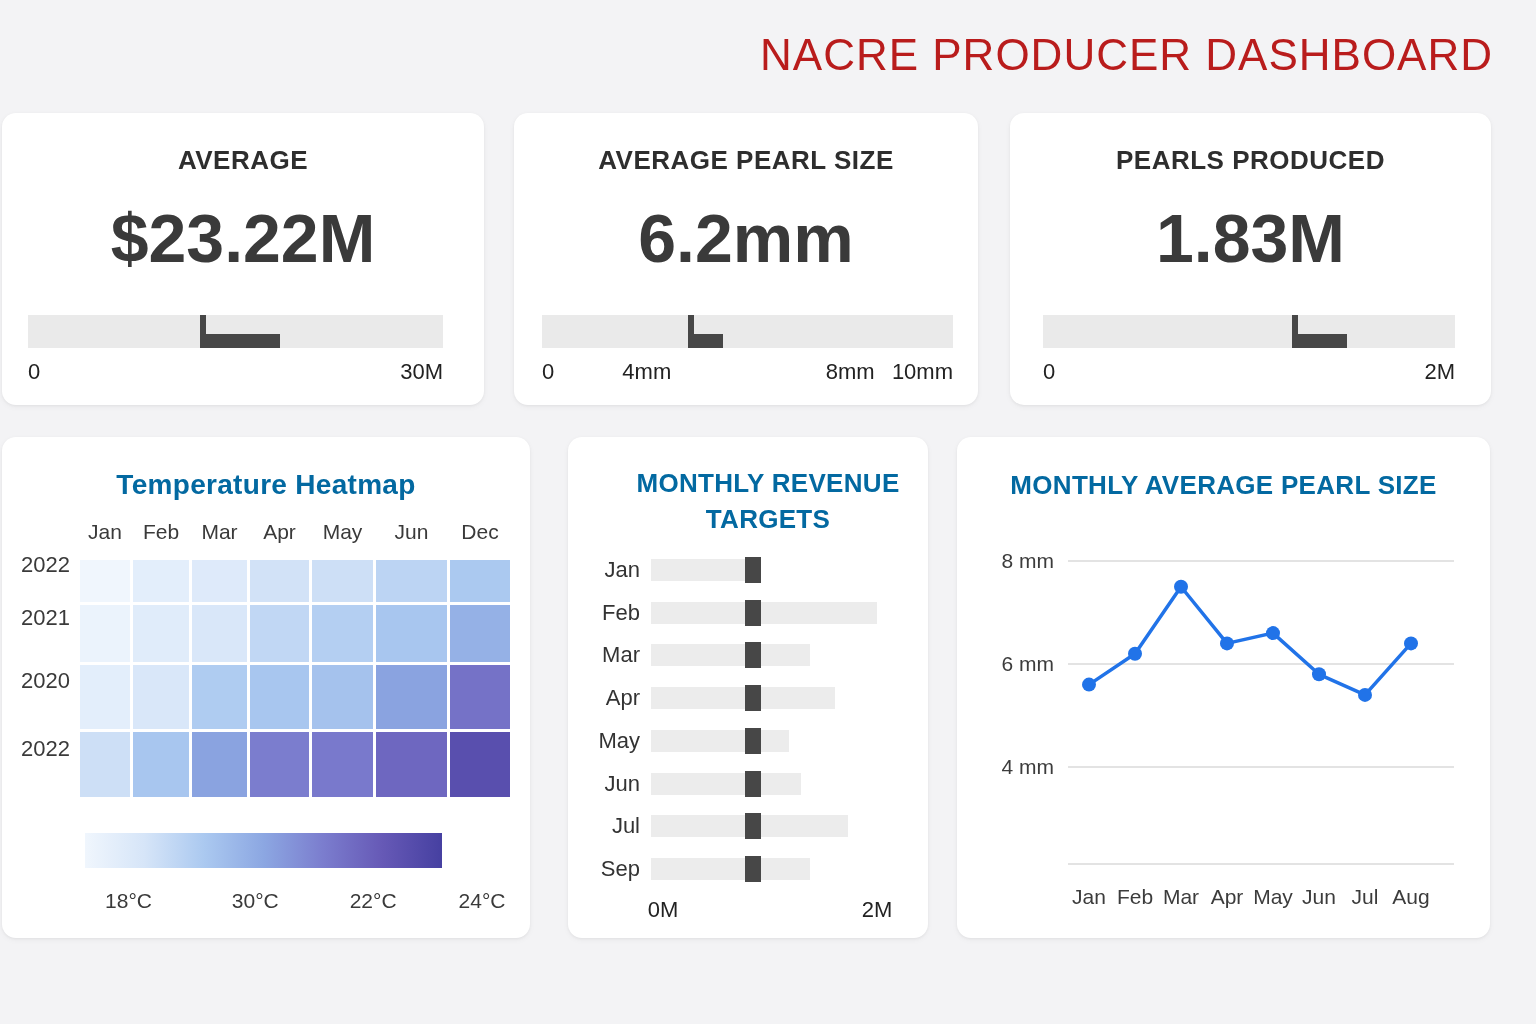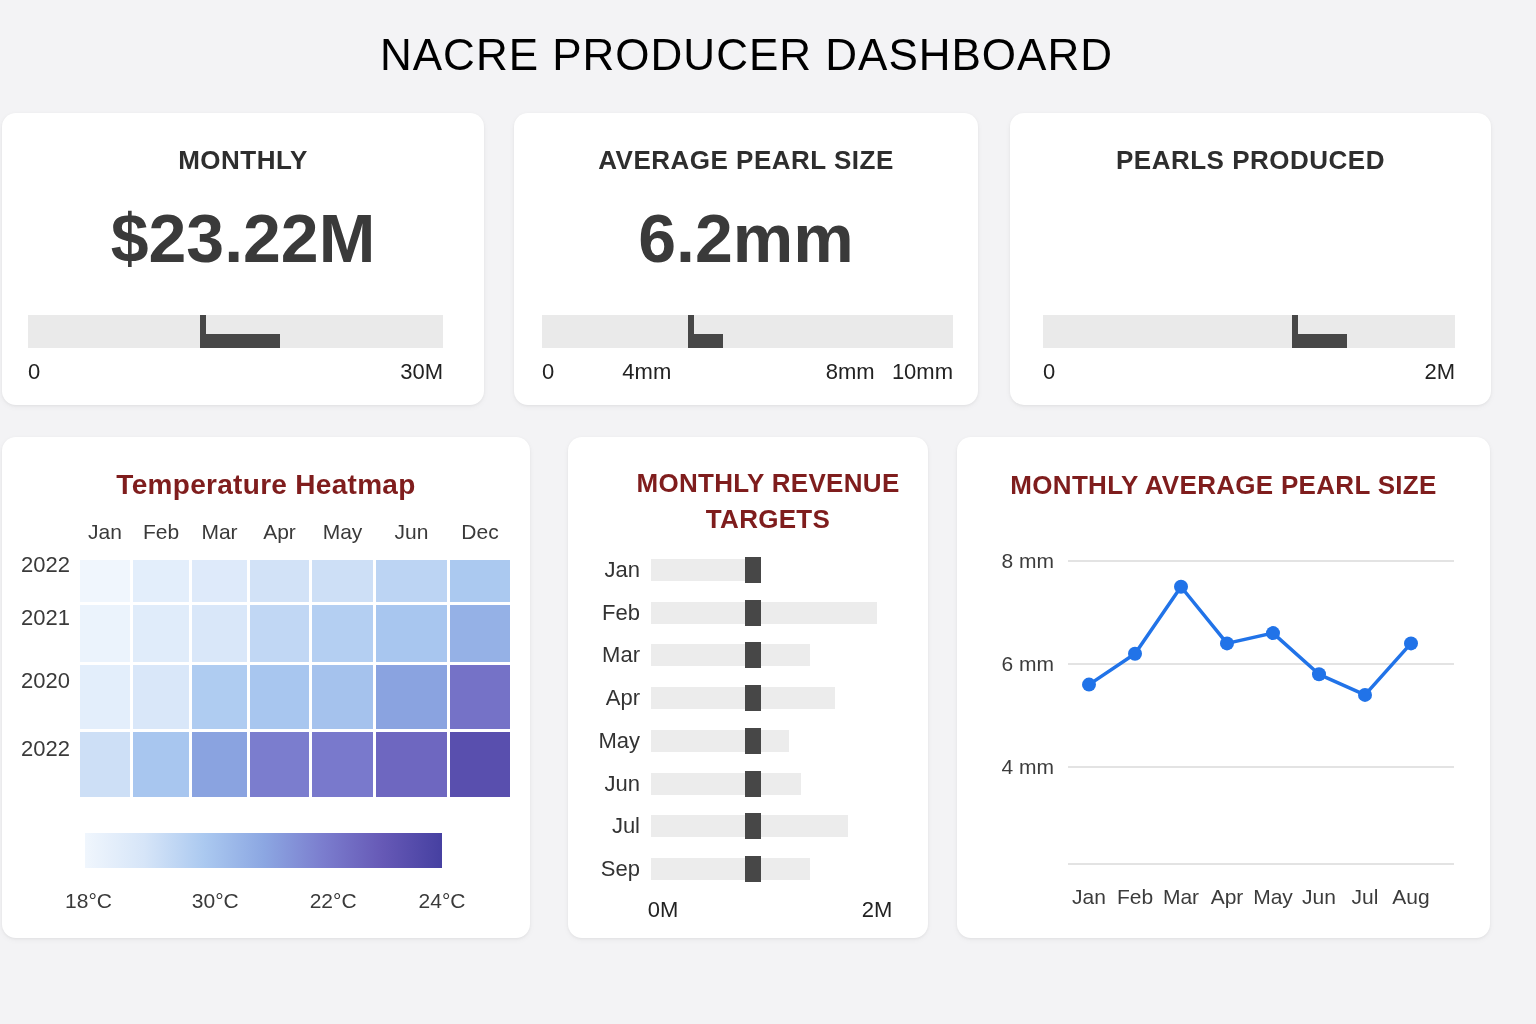--- a/index.html
+++ b/index.html
@@ -6,25 +6,25 @@
   html, body { width: 1536px; height: 1024px; overflow: hidden; }
   body {
     position: relative;
     background: #f3f3f5;
     font-family: "Liberation Sans", sans-serif;
     color: #333;
   }
   .page-title {
     position: absolute;
     top: 30px; left: 0; width: 1493px;
-    text-align: center;
+    text-align: right;
     font-size: 44px;
     font-weight: 400;
     letter-spacing: 1px;
-    color: #000000;
+    color: #b91c1c;
   }
   .card {
     position: absolute;
     background: #ffffff;
     border-radius: 14px;
     box-shadow: 0 1px 3px rgba(0,0,0,0.05), 0 2px 6px rgba(0,0,0,0.04);
   }
   #card-revenue  { left: 2px;    top: 113px; width: 482px; height: 292px; }
   #card-size     { left: 514px;  top: 113px; width: 464px; height: 292px; }
   #card-produced { left: 1010px; top: 113px; width: 481px; height: 292px; }
@@ -52,21 +52,21 @@
   .kpi-axis { position: absolute; top: 246px; height: 26px; }
   #axis-0 { left: 26px; width: 415px; }
   #axis-1 { left: 28px; width: 411px; }
   #axis-2 { left: 33px; width: 412px; }
   .axis-label { position: absolute; top: 0; font-size: 22px; color: #222; white-space: nowrap; }
 
   
   .panel-title {
     position: absolute; top: 30px; left: 0; right: 0;
     text-align: center; font-size: 26px; font-weight: bold;
-    line-height: 36px; letter-spacing: 0.3px; color: #7f1d1d;
+    line-height: 36px; letter-spacing: 0.3px; color: #0369a1;
   }
   #card-heatmap .panel-title { font-size: 28px; }
   #card-targets .panel-title { top: 28px; padding: 0 26px; margin-left: 40px; }
 
   
   .hm-grid, .hm-header {
     position: absolute; left: 78px; display: grid;
     grid-template-columns: 50px 56px 55px 59px 61px 71px 60px;
     column-gap: 3px; row-gap: 3px;
   }
@@ -79,21 +79,21 @@
     grid-template-rows: 42px 57px 64px 65px; row-gap: 3px;
   }
   .hm-row-label {
     display: flex; align-items: center; justify-content: flex-end;
     font-size: 22px; color: #3a3a3a; padding-right: 2px;
   }
   .hm-colorbar { position: absolute; left: 83px; top: 396px; width: 357px; height: 35px; }
   .hm-cblabels { position: absolute; left: 83px; top: 452px; width: 357px; height: 26px; }
   .hm-cb-label {
     position: absolute; top: 0; transform: translateX(-50%);
-    font-size: 21px; color: #3a3a3a; white-space: nowrap;
+    font-size: 21px; color: #3a3a3a; white-space: nowrap; margin-left: 40px;
   }
 
   
   .t-row { position: absolute; left: 0; width: 100%; height: 22px; }
   .t-label {
     position: absolute; left: 0; width: 72px; text-align: right;
     font-size: 22px; color: #333; line-height: 22px;
   }
   .t-bar { position: absolute; left: 83px; top: 0; height: 22px; background: #ececec; }
   .t-marker { position: absolute; top: -2px; width: 16px; height: 26px; background: #474747; }
@@ -104,21 +104,21 @@
 
   
   .line-svg { position: absolute; left: 0; top: 0; }
 </style>
 </head>
 <body>
 
 <h1 class="page-title">NACRE PRODUCER DASHBOARD</h1>
 
 <section class="card" id="card-revenue">
-  <div class="kpi-title">MONTHLY</div>
+  <div class="kpi-title">AVERAGE</div>
   <div class="kpi-value">$23.22M</div>
   <div class="kpi-bullet" id="bullet-0">
       <div class="bullet-stem" style="left: 41.4%;"></div>
       <div class="bullet-foot" style="left: 41.4%; width: 19.3%;"></div>
     </div>
   <div class="kpi-axis" id="axis-0">
       <span class="axis-label" style="left: 0%;">0</span>
       <span class="axis-label" style="left: 100%; transform: translateX(-100%);">30M</span>
     </div>
 </section>
@@ -133,20 +133,21 @@
   <div class="kpi-axis" id="axis-1">
       <span class="axis-label" style="left: 0%;">0</span>
       <span class="axis-label" style="left: 25.5%; transform: translateX(-50%);">4mm</span>
       <span class="axis-label" style="left: 75%; transform: translateX(-50%);">8mm</span>
       <span class="axis-label" style="left: 100%; transform: translateX(-100%);">10mm</span>
     </div>
 </section>
 
 <section class="card" id="card-produced">
   <div class="kpi-title">PEARLS PRODUCED</div>
+  <div class="kpi-value">1.83M</div>
   <div class="kpi-bullet" id="bullet-2">
       <div class="bullet-stem" style="left: 60.4%;"></div>
       <div class="bullet-foot" style="left: 60.4%; width: 13.4%;"></div>
     </div>
   <div class="kpi-axis" id="axis-2">
       <span class="axis-label" style="left: 0%;">0</span>
       <span class="axis-label" style="left: 100%; transform: translateX(-100%);">2M</span>
     </div>
 </section>
 

